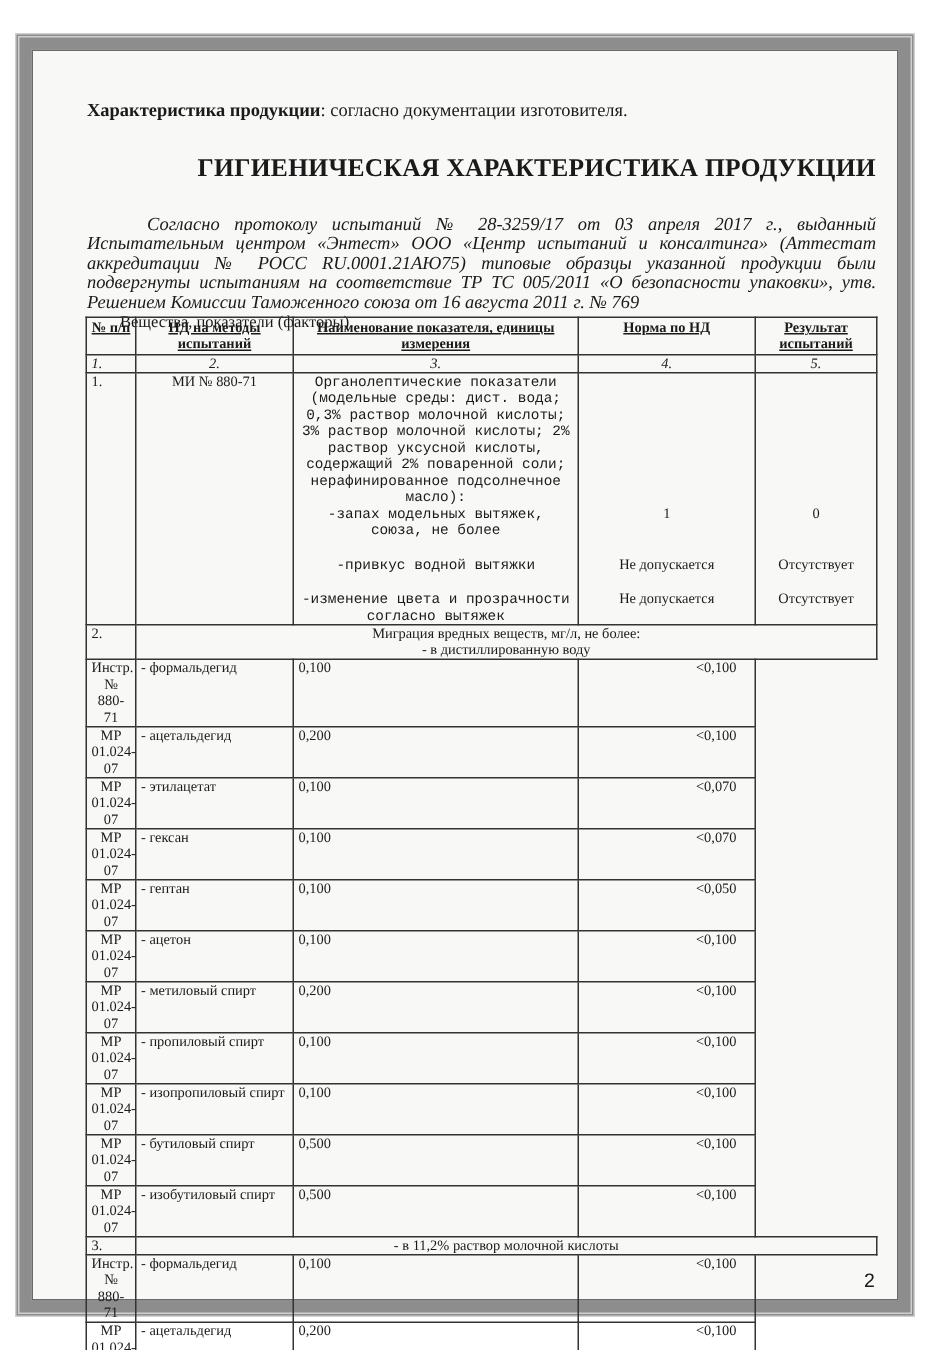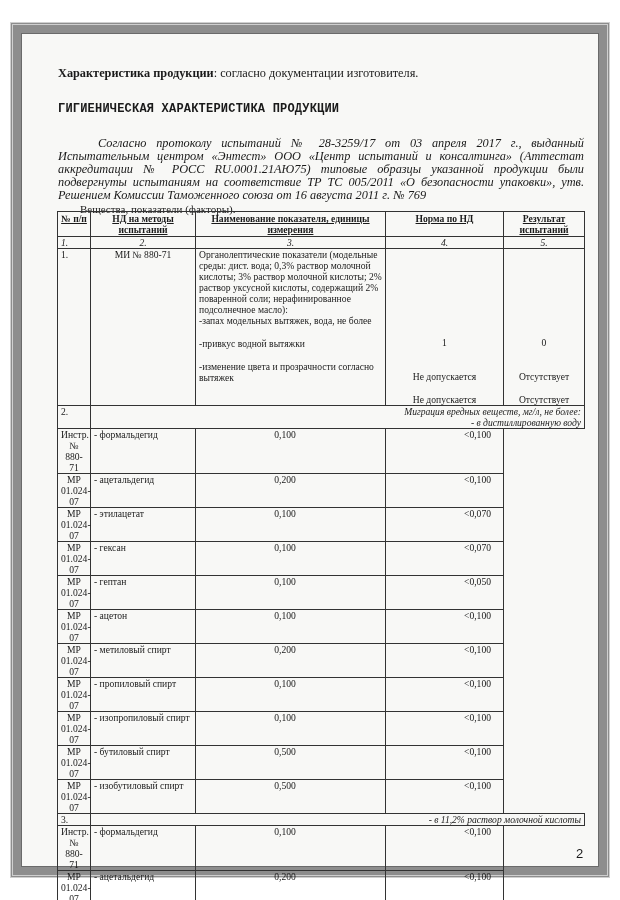--- a/index.html
+++ b/index.html
@@ -17,43 +17,43 @@
   .frame::before {
     content: ""; position: absolute; inset: -11px; border: 3px double #cfcfcf; pointer-events: none;
   }
   .frame-inner-line {
     position: absolute; left: 0; top: 0; right: 0; bottom: 0; border: 1px solid #6a6a6a; pointer-events: none;
   }
   .content { position: absolute; left: 58px; top: 66px; width: 526px; }
   .prodline { font-size: 12.3px; line-height: 15px; }
   .prodline b { font-weight: bold; text-align: center; }
   .heading {
-    margin-top: 21px; text-align: left; font-weight: bold; font-size: 12px; letter-spacing: 0.2px; font-family: Liberation Mono, monospace;
+    margin-top: 21px; text-align: right; font-weight: bold; font-size: 17px; letter-spacing: 0.2px;
   }
   .para {
     margin-top: 21px; font-size: 12.3px; line-height: 13px; text-align: justify; text-indent: 40px; font-style: italic;
   }
   .para2 { font-size: 11px; line-height: 14px; text-indent: 22px; }
 
   table.t {
     position: absolute; left: 57px; top: 211px; width: 527px;
     border-collapse: collapse; font-size: 9.6px; line-height: 11px; table-layout: fixed;
   }
   table.t td, table.t th {
     border: 1px solid #333; padding: 0 3px; vertical-align: top;
   }
   table.t th { font-weight: bold; text-align: center; font-size: 9.6px; line-height: 11px; padding-top: 1px; padding-bottom: 1px; text-decoration: underline; }
   table.t tr.numrow td { font-style: italic; text-align: center; height: 10px; }
   table.t tr.numrow td.l { text-align: left; }
   .c { text-align: center; }
-  .r { text-align: center; padding-right: 14px !important; }
+  .r { text-align: left; padding-right: 14px !important; }
   .rv { text-align: right; padding-right: 12px !important; }
-  .sec-title { text-align: right; font-style: italic; }
+  .sec-title { text-align: center; }
   tr.sub td { height: 10.5px; }
-  .s1desc { text-align: left; }
+  .s1desc { text-align: center; font-family: Liberation Mono, monospace; }
   .gap2 { display: block; height: 12px; }
   .pagenum {
     position: absolute; left: 576px; top: 846px; font-size: 13px; font-family: "Liberation Sans", sans-serif;
   }
 </style>
 </head>
 <body>
 
 <div class="frame">
     <div class="frame-inner-line"></div>
@@ -90,21 +90,21 @@
       <td>5.</td>
     </tr>
   </thead>
   <tbody>
 
     <tr>
       <td>1.</td>
       <td class="c">МИ № 880-71</td>
       <td class="s1desc">
         <span>Органолептические показатели (модельные среды: дист. вода; 0,3% раствор молочной кислоты; 3% раствор молочной кислоты; 2% раствор уксусной кислоты, содержащий 2% поваренной соли; нерафинированное подсолнечное масло):</span><br>
-        <span>-запах модельных вытяжек, вода, не более</span>
+        <span>-запах модельных вытяжек, союза, не более</span>
         <span class="gap2"></span>
         <span>-привкус водной вытяжки</span>
         <span class="gap2"></span>
         <span>-изменение цвета и прозрачности согласно вытяжек</span>
       </td>
       <td class="c">
         <span style="display:block;height:88px"></span>
         <span>1</span>
         <span style="display:block;height:23px"></span>
         <span>Не допускается</span>

